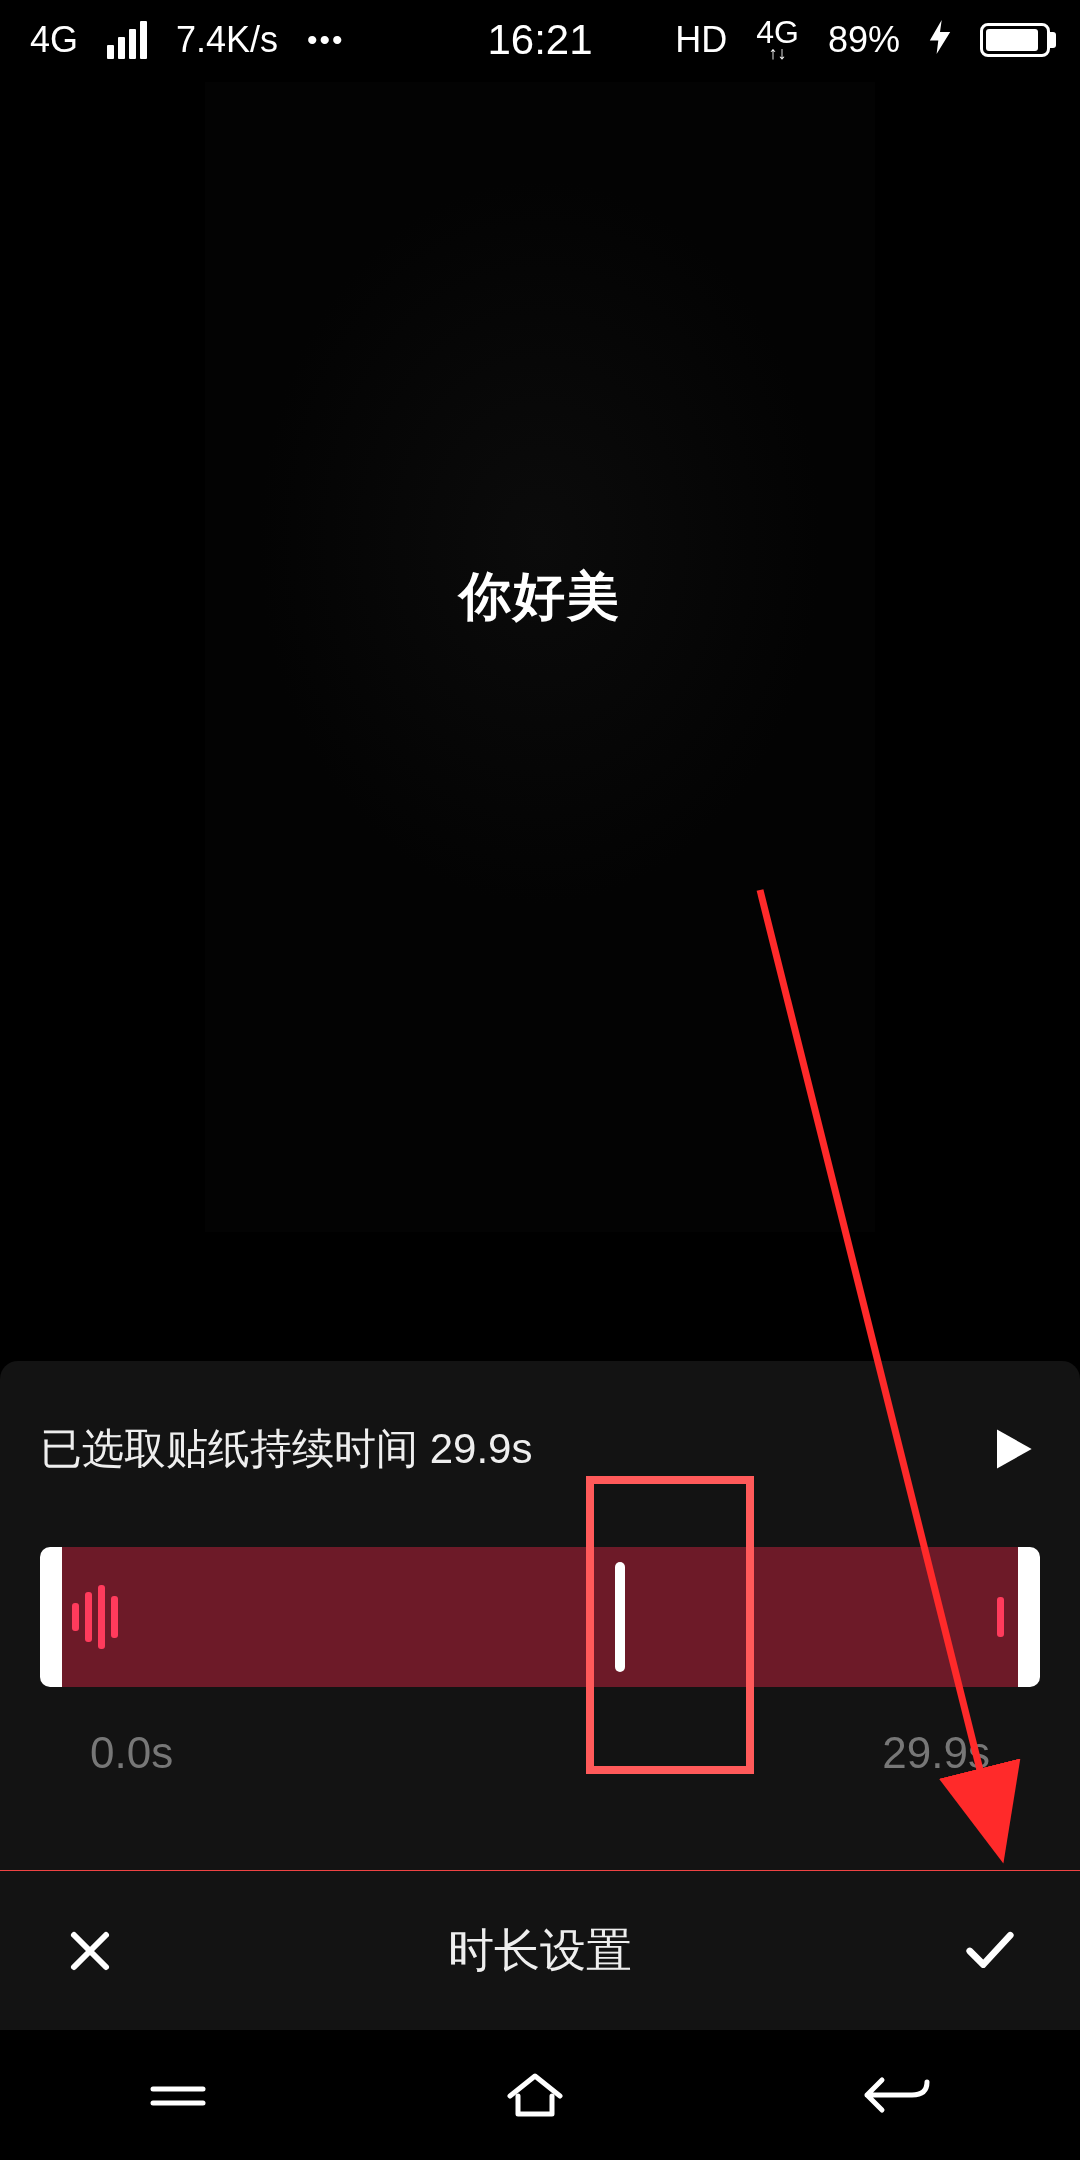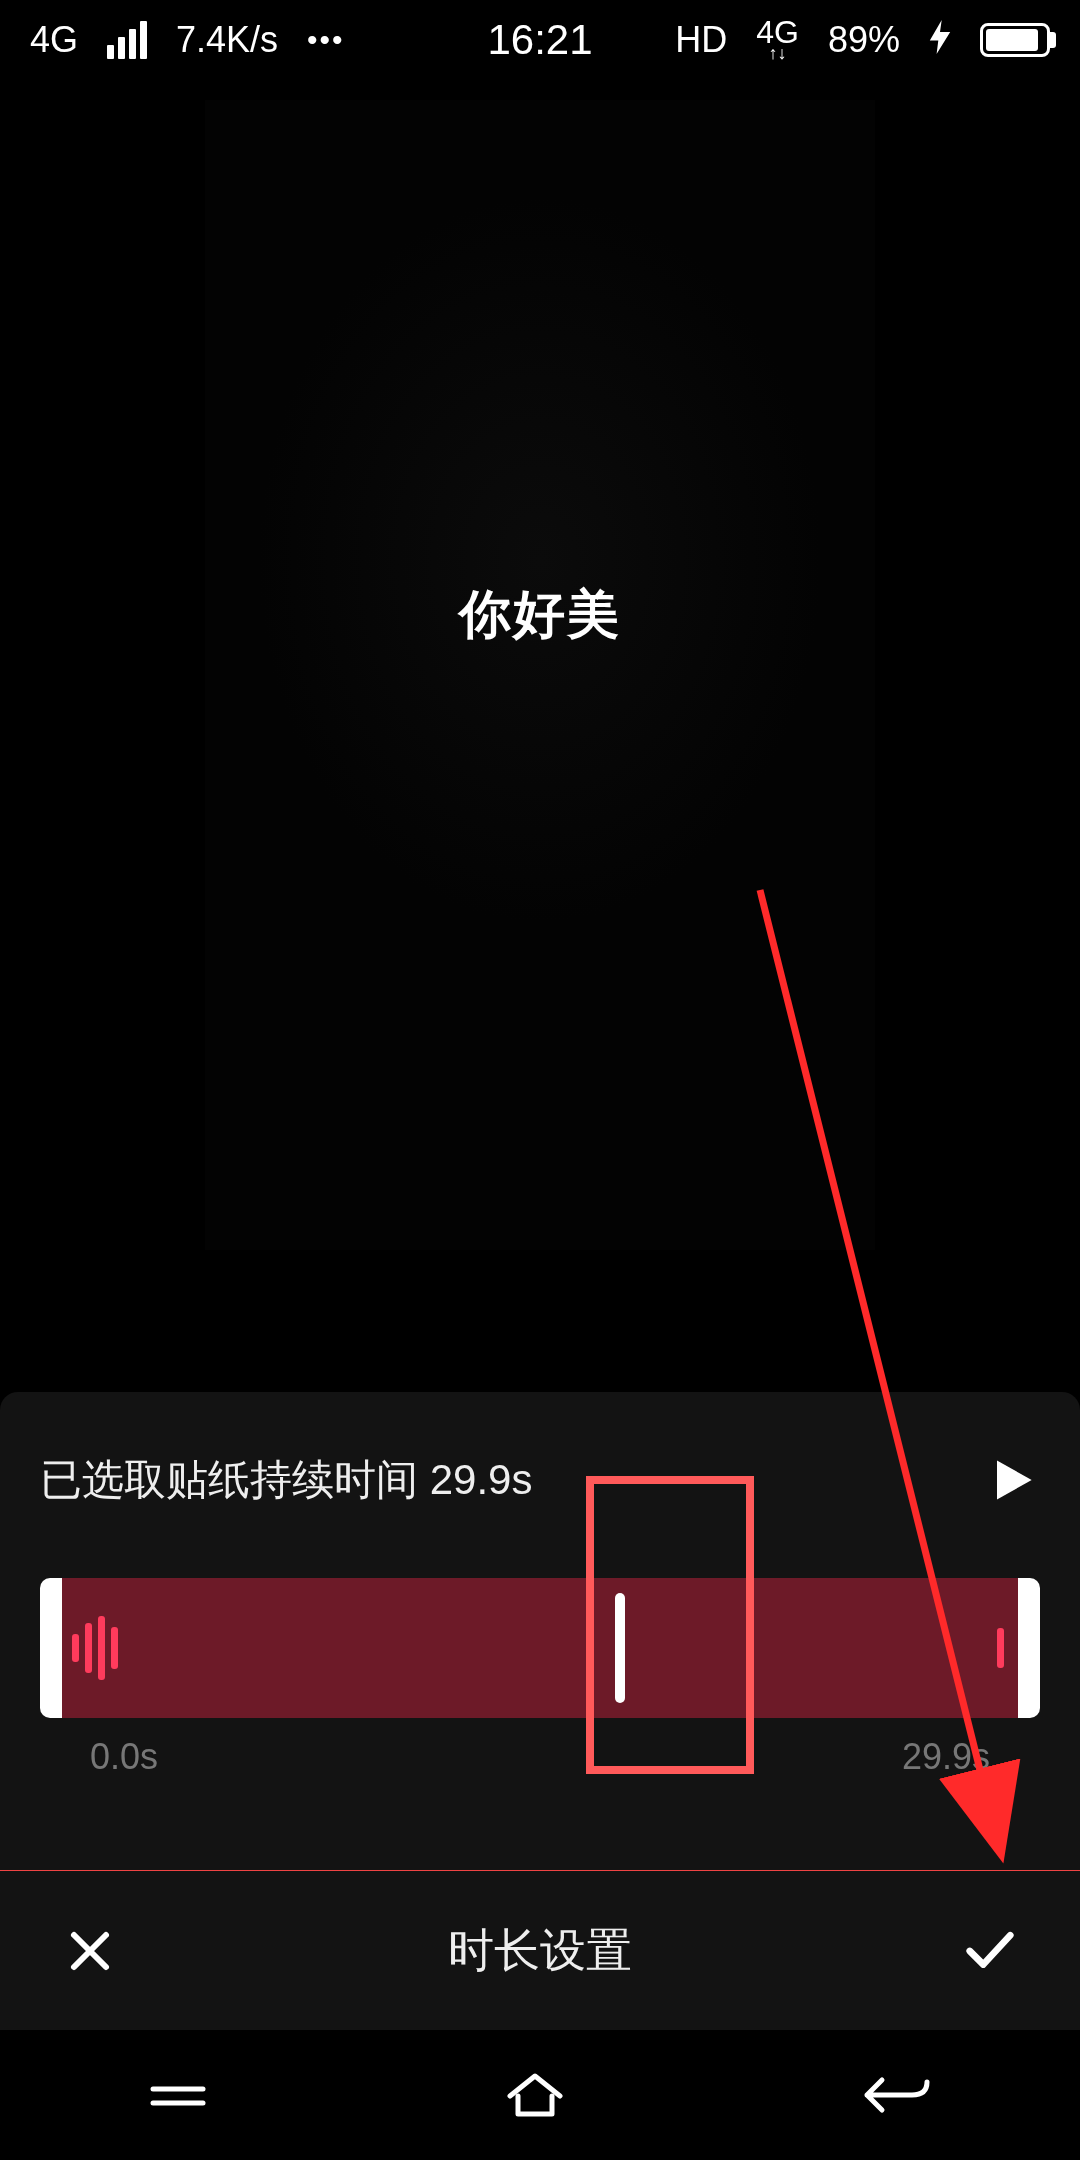--- a/index.html
+++ b/index.html
@@ -44,21 +44,21 @@
     content: ""; position: absolute; right: -9px; top: 50%;
     transform: translateY(-50%); width: 6px; height: 16px;
     background: #fff; border-radius: 0 3px 3px 0;
   }
   .battery .fill { background: #fff; height: 100%; border-radius: 3px; }
   .bolt { font-size: 30px; }
 
   
   .preview-wrap {
     position: absolute;
-    top: 100px;
+    top: 82px;
     left: 50%;
     transform: translateX(-50%);
     width: 670px;
     height: 1150px;
     background: #3b82f6;
     display: flex;
     align-items: center;
     justify-content: center;
   }
   .preview-inner {
@@ -151,22 +151,23 @@
     width: 7px;
     height: 40px;
     background: #ff3b5c;
     border-radius: 3px;
   }
 
   .time-marks {
     display: flex;
     justify-content: space-between;
     padding: 18px 50px 0;
-    font-size: 36px;
+    font-size: 44px;
     color: #777;
+    margin-top: 23px;
   }
 
   .panel-footer {
     border-top: 1px solid #ef4444;
     margin-top: 72px;
     height: 160px;
     display: flex;
     align-items: center;
     justify-content: space-between;
     padding: 0 60px;

